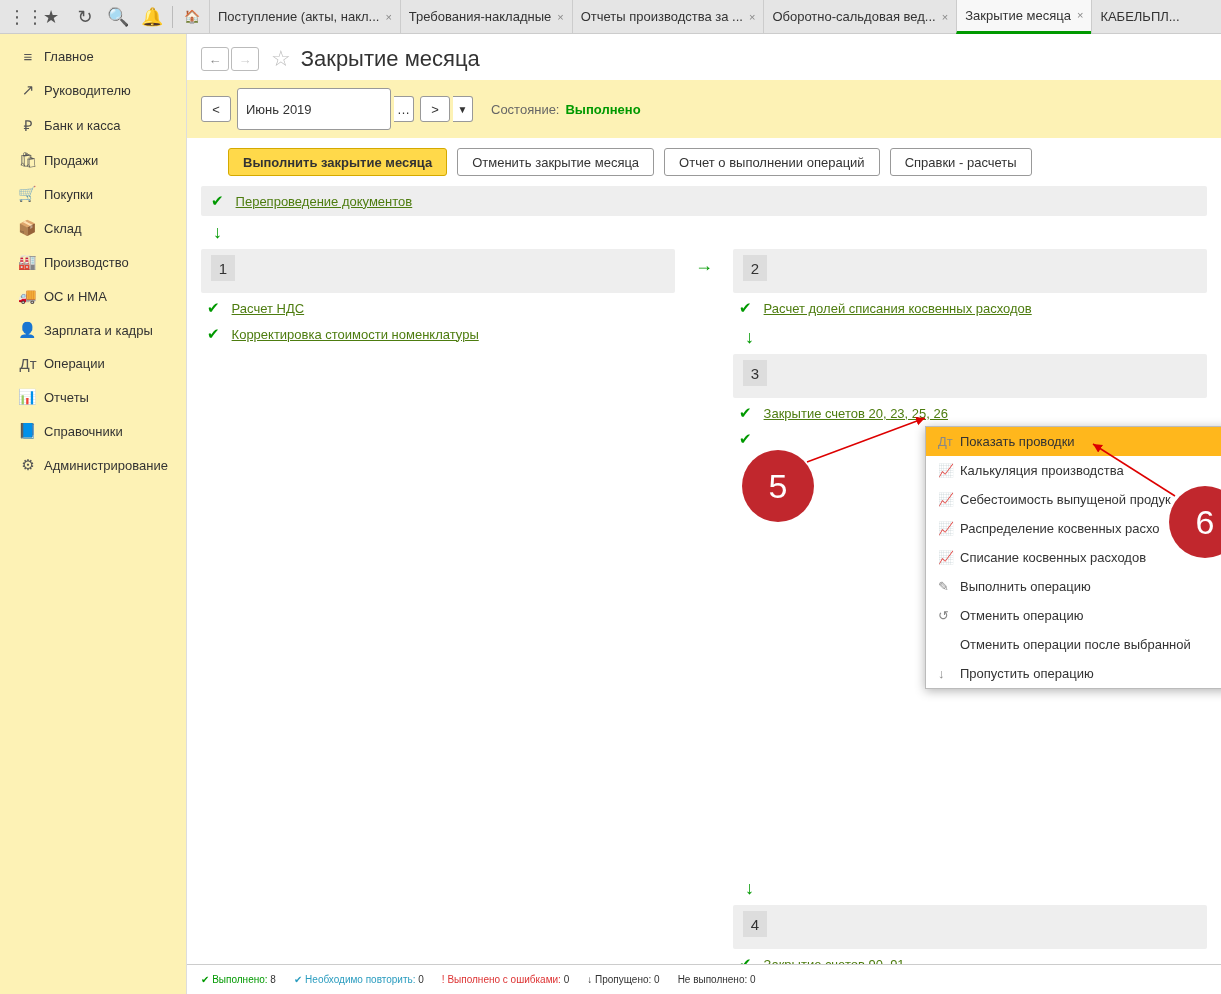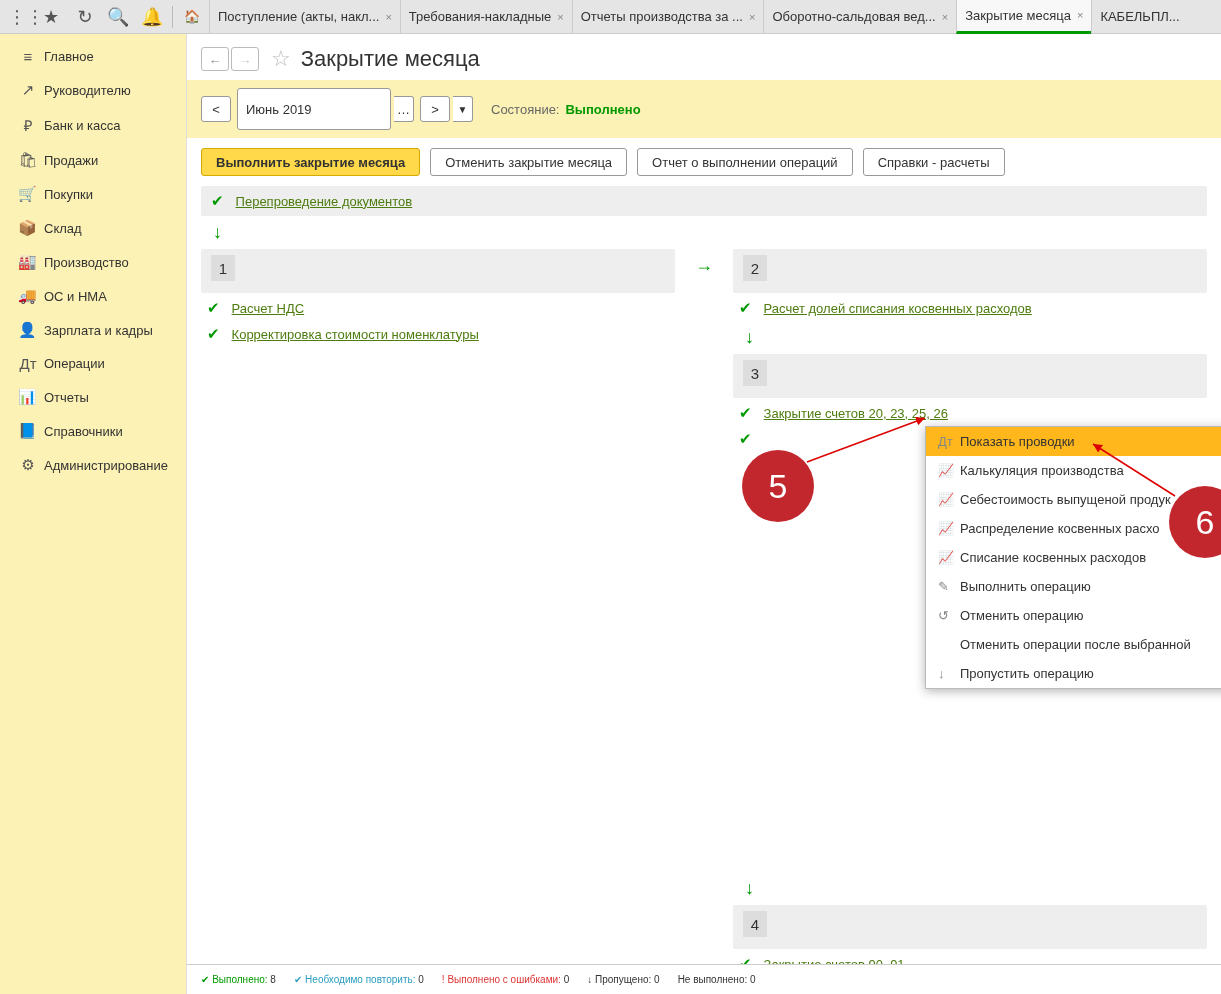--- a/index.html
+++ b/index.html
@@ -25,21 +25,21 @@
 .toolbar-row { background: #fdf2b5; padding: 8px 14px; display: flex; align-items: center; gap: 6px; margin: 0; }
 .pager-btn { width: 30px; height: 26px; border: 1px solid #999; background: #fff; border-radius: 3px; cursor: pointer; display: flex; align-items: center; justify-content: center; }
 .period-input { height: 42px; border: 1px solid #999; border-radius: 3px; padding: 0 8px; width: 154px; background: #fff; display: flex; align-items: center; }
 .ellipsis-btn { width: 20px; height: 26px; border: 1px solid #999; border-left: none; background: #fff; border-radius: 0 3px 3px 0; margin-left: -3px; cursor: pointer; display: flex; align-items: center; justify-content: center; }
 .org-select { flex: 0 0 394px; height: 26px; border: 1px solid #999; border-radius: 3px; background: #fff; display: flex; align-items: center; padding: 0 8px; }
 .dd-btn { width: 20px; height: 26px; border: 1px solid #999; border-left: none; background: #fff; border-radius: 0 3px 3px 0; margin-left: -3px; cursor: pointer; display: flex; align-items: center; justify-content: center; font-size: 10px; }
 .state-label { margin-left: 12px; color: #666; }
 .state-val { color: #090; font-weight: bold; }
 .actions-row { padding: 10px 14px; display: flex; gap: 10px; }
 .btn { height: 28px; padding: 0 14px; border: 1px solid #999; border-radius: 3px; background: #fff; cursor: pointer; display: flex; align-items: center; }
-.btn.primary { background: #ffd94a; border-color: #d4a900; font-weight: bold; }
+.btn.primary { background: #ffd94a; border-color: #d4a900; font-weight: bold; margin-left: 27px; }
 .content-area { flex: 1; padding: 0 14px; position: relative; overflow: hidden; }
 .stage-bar { background: #eee; padding: 6px 10px; display: flex; align-items: center; border-radius: 2px; margin-bottom: 2px; }
 .check { color: #090; font-size: 15px; margin-right: 12px; }
 .link { color: #4d7c0f; text-decoration: underline; cursor: pointer; }
 .down-arr { color: #090; font-size: 18px; margin: 6px 0 6px 12px; }
 .columns { display: flex; gap: 20px; align-items: flex-start; }
 .col { flex: 1; }
 .col-sep { color: #090; font-size: 18px; align-self: flex-start; margin-top: 6px; }
 .step-num { display: inline-flex; width: 24px; height: 26px; background: #ddd; align-items: center; justify-content: center; font-size: 15px; margin-bottom: 6px; }
 .step-row { display: flex; align-items: center; padding: 4px 0 4px 6px; }

